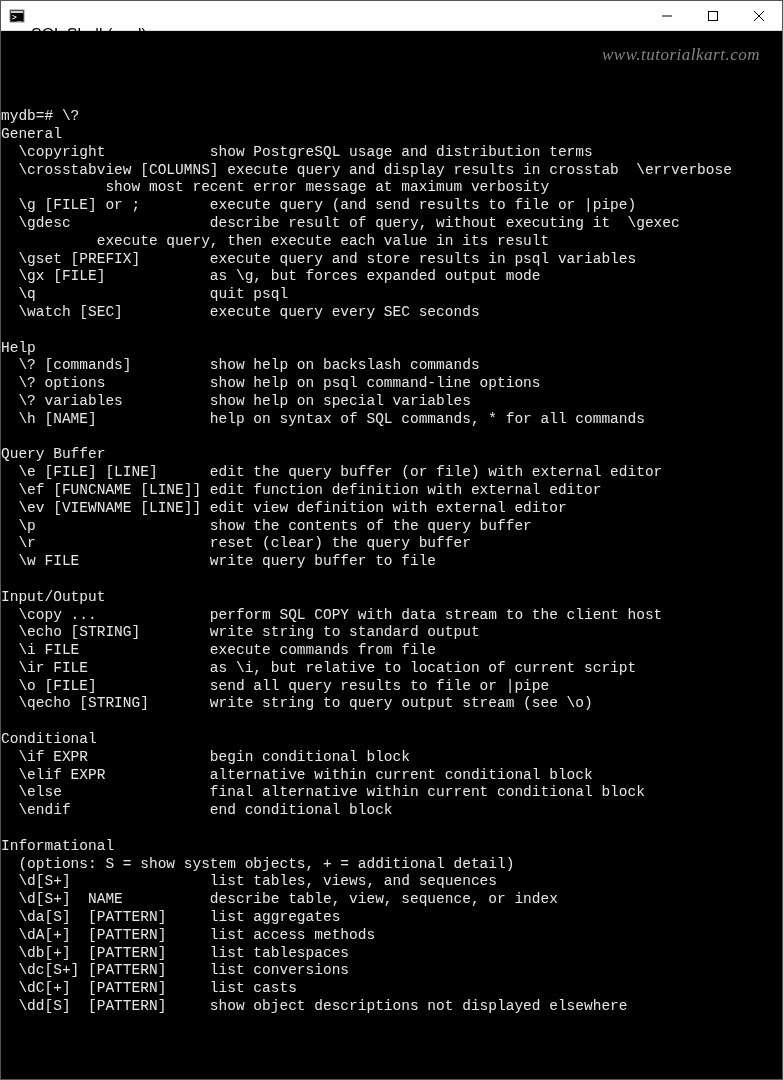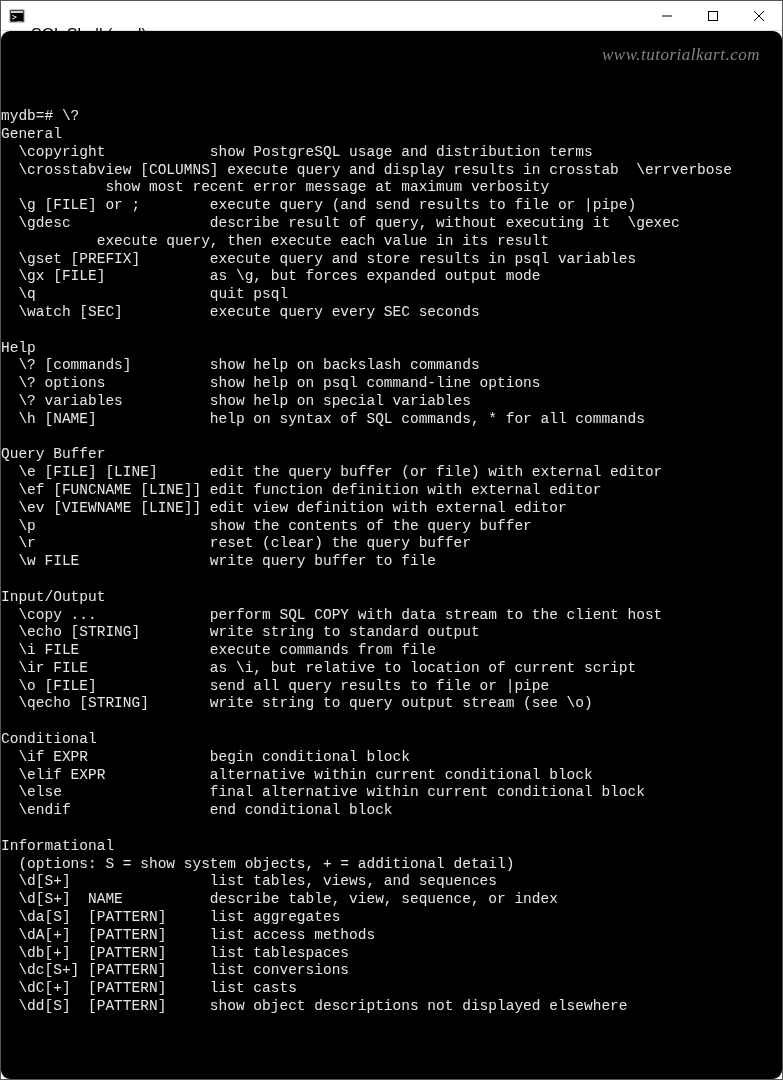--- a/index.html
+++ b/index.html
@@ -58,21 +58,20 @@
       flex: 1;
       background: #000;
       color: #e6e6e6;
       font-family: Consolas, "Courier New", monospace;
       font-size: 14.5px;
       line-height: 17.8px;
       padding: 6px 0 0 0;
       white-space: pre;
       overflow: hidden;
       position: relative;
-      border-radius: 9px;
     }
     .terminal-content {
       white-space: pre;
       font-family: Liberation Mono, monospace;
     }
     .watermark {
       position: absolute;
       top: 15px;
       right: 22px;
       color: #9b9b9b;

